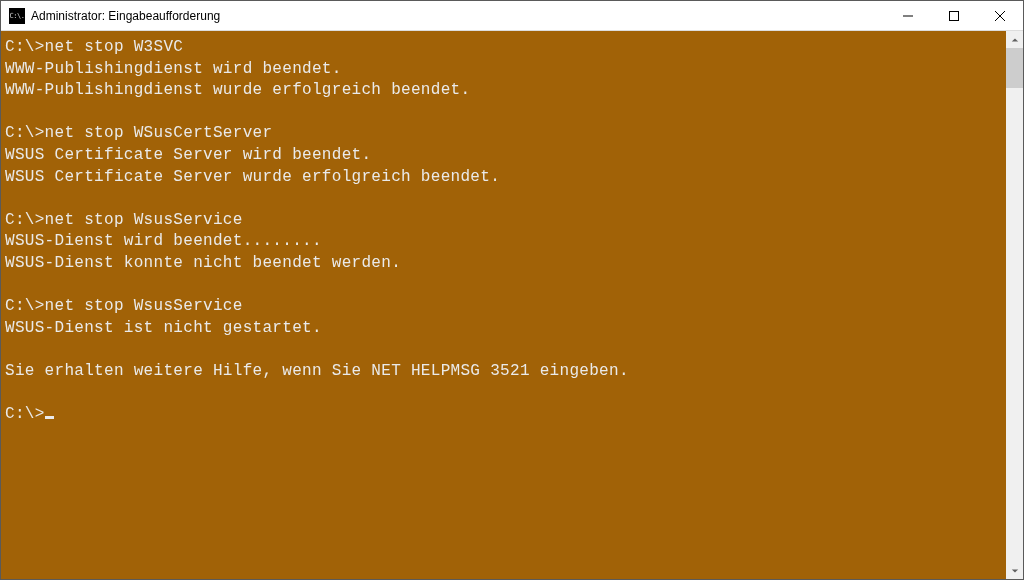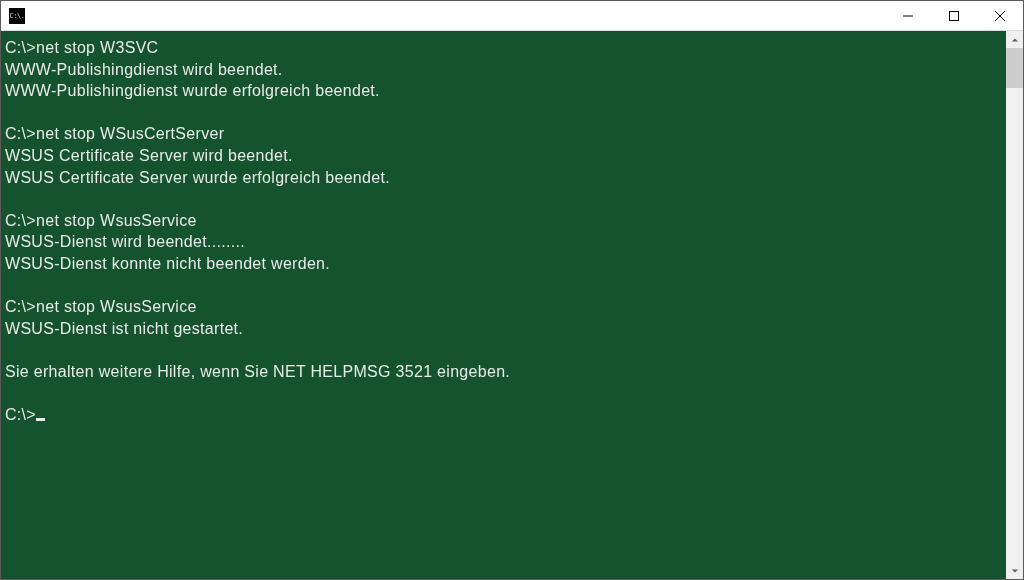--- a/index.html
+++ b/index.html
@@ -56,23 +56,23 @@
       cursor: pointer;
     }
     .titlebar-btn svg { width: 10px; height: 10px; }
     .console-wrap {
       flex: 1;
       display: flex;
       background: #000;
     }
     .console {
       flex: 1;
-      background: #14532d;
+      background: #a16207;
       color: #eaeaea;
-      font-family: Liberation Sans, sans-serif;
+      font-family: Liberation Mono, monospace;
       font-size: 16px;
       line-height: 1.35;
       padding: 6px 8px 8px 4px;
       white-space: pre;
       overflow: hidden;
       letter-spacing: 0.3px;
     }
     .scrollbar {
       width: 17px;
       background: #f0f0f0;
@@ -108,20 +108,21 @@
     }
   </style>
 </head>
 <body>
 
 <div class="window">
   <div class="titlebar">
     <div class="titlebar-icon">
         <span>C:\.</span>
       </div>
+    <div class="titlebar-title">Administrator: Eingabeaufforderung</div>
     <div class="titlebar-spacer"></div>
     <div class="titlebar-btn">
       <svg viewBox="0 0 10 10">
           <line x1="0" y1="5" x2="10" y2="5" stroke="#000" stroke-width="1"></line>
         </svg>
     </div>
     <div class="titlebar-btn">
       <svg viewBox="0 0 10 10">
           <rect x="0.5" y="0.5" width="9" height="9" fill="none" stroke="#000" stroke-width="1"></rect>
         </svg>

